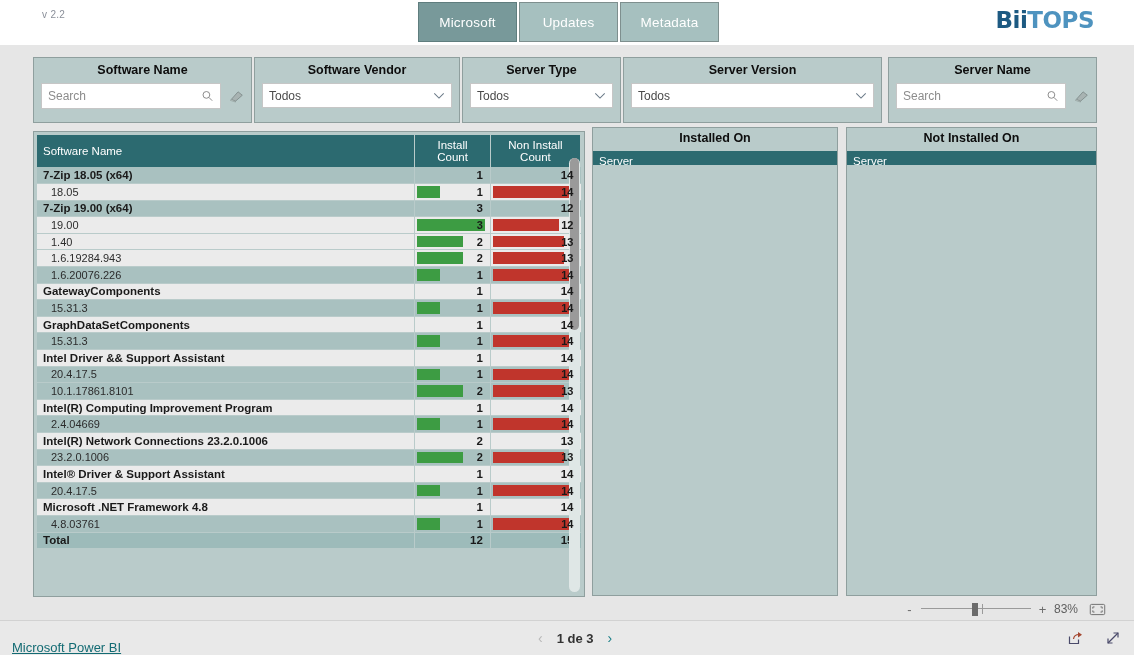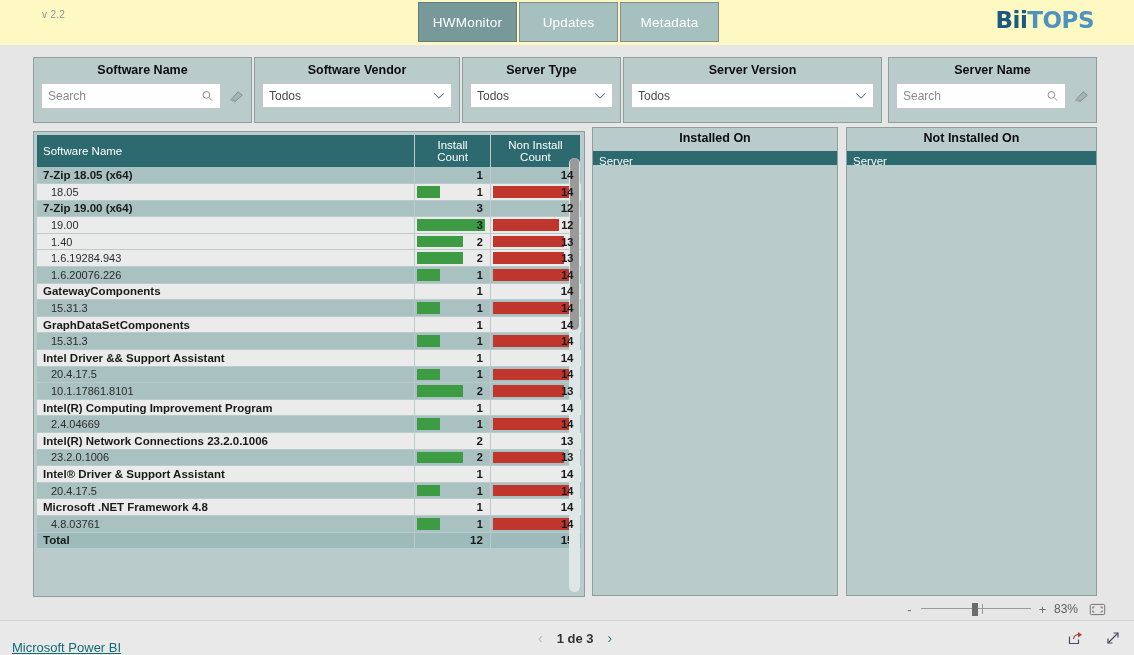--- a/index.html
+++ b/index.html
@@ -11,21 +11,21 @@
     font-family: "Liberation Sans", sans-serif;
     overflow: hidden;
     position: relative;
   }
 
   
   .topbar {
     position: absolute;
     top: 0; left: 0;
     width: 1134px; height: 45px;
-    background: #fef9c3;
+    background: #ffffff;
   }
   .version-label {
     position: absolute;
     left: 42px; top: 9px;
     font-size: 10px;
     color: #8a8f99;
     letter-spacing: .3px;
   }
   .tabs {
     position: absolute;
@@ -269,21 +269,21 @@
   }
   .f-icon { width: 16px; height: 16px; cursor: pointer; }
 </style>
 </head>
 <body>
 
 <div class="topbar">
   <span class="version-label">v 2.2</span>
 
   <div class="tabs">
-    <div class="tab active">HWMonitor</div>
+    <div class="tab active">Microsoft</div>
     <div class="tab">Updates</div>
     <div class="tab">Metadata</div>
   </div>
 
   <div class="logo">
     <span class="seg-dark">Bii</span><span class="seg-light">TOPS</span>
   </div>
 </div>
 
 <div class="filters">

